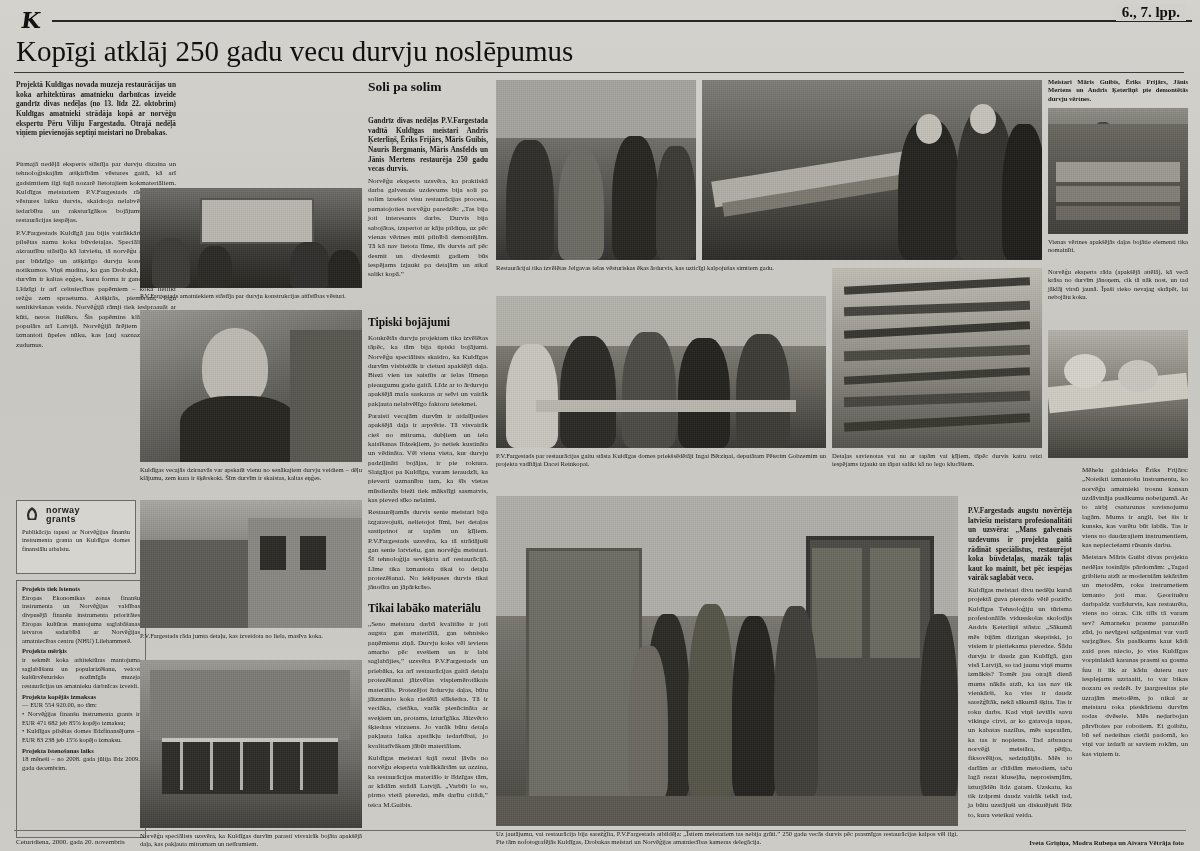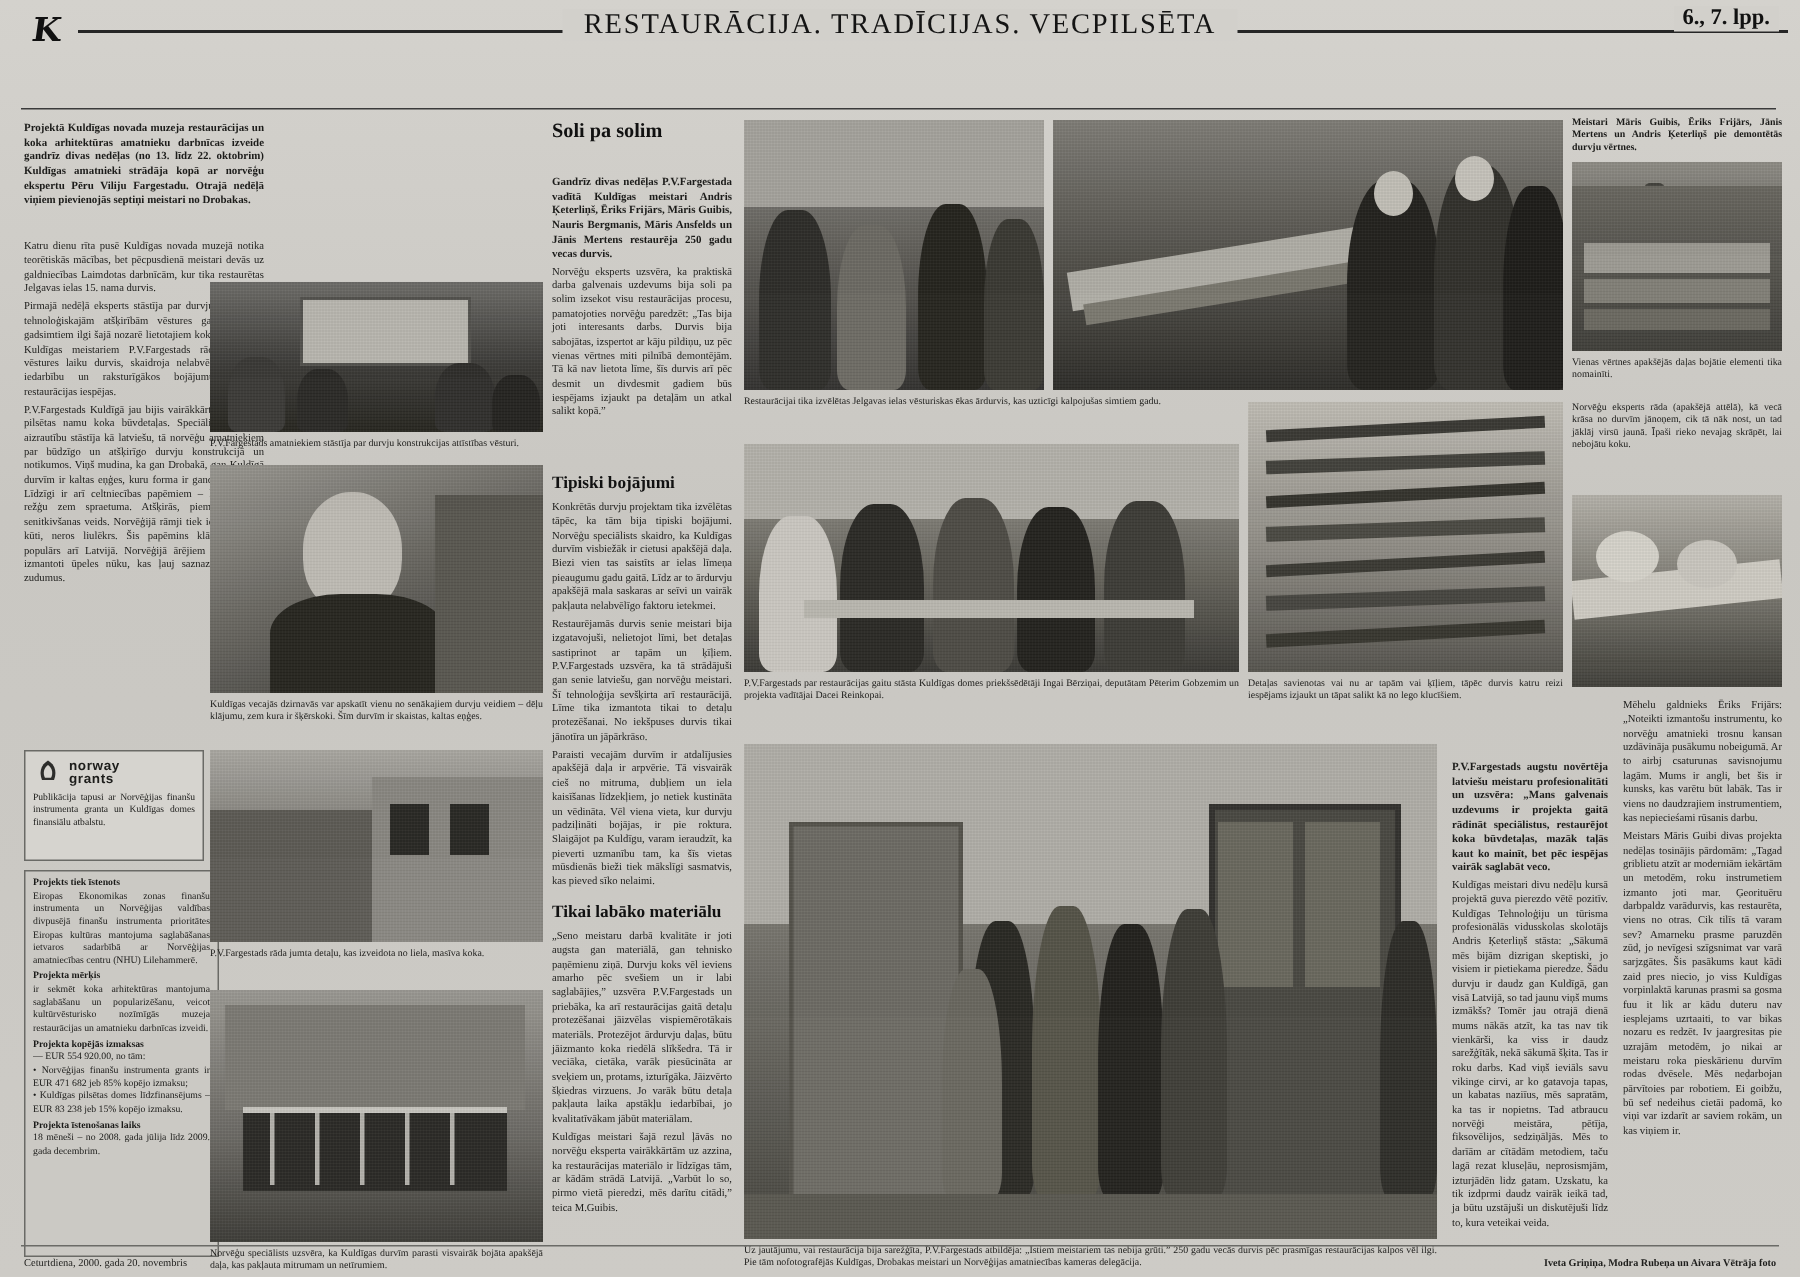--- a/index.html
+++ b/index.html
@@ -108,33 +108,32 @@
   .hrule{position:absolute;background:#6b6b67;height:1px;}
 </style>
 </head>
 <body>
 
 <div class="page">
 
   <div class="masthead">
     <div class="mast-rule"></div>
     <div class="mast-logo">K</div>
-    <div class="mast-title"><span>RESTAURĀCIJA. TRADĪCIJAS. VECPILSĒTA</span></div>
     <div class="mast-page">6., 7. lpp.</div>
   </div>
 
+  <div class="headline">Kopīgi atklāj 250 gadu vecu durvju noslēpumus</div>
   <div class="headline-rule"></div>
 
   <div class="col" style="left:16px;top:80px;width:160px;">
     <p class="lead">Projektā Kuldīgas novada muzeja restaurācijas un koka arhitektūras amatnieku darbnīcas izveide gandrīz divas nedēļas (no 13. līdz 22. oktobrim) Kuldīgas amatnieki strādāja kopā ar norvēģu ekspertu Pēru Viliju Fargestadu. Otrajā nedēļā viņiem pievienojās septiņi meistari no Drobakas.</p>
   </div>
 
 
   <div class="col" style="left:16px;top:160px;width:160px;">
-    <p>Katru dienu rīta pusē Kuldīgas novada muzejā notika teorētiskās mācības, bet pēcpusdienā meistari devās uz galdniecības Laimdotas darbnīcām, kur tika restaurētas Jelgavas ielas 15. nama durvis.</p>
     <p>Pirmajā nedēļā eksperts stāstīja par durvju dizaina un tehnoloģiskajām atšķirībām vēstures gaitā, kā arī gadsimtiem ilgi šajā nozarē lietotajiem kokmateriāliem. Kuldīgas meistariem P.V.Fargestads rādīja dažādu vēstures laiku durvis, skaidroja nelabvēlīgu faktoru iedarbību un raksturīgākos bojājumus, vērtēja restaurācijas iespējas.</p>
     <p>P.V.Fargestads Kuldīgā jau bijis vairākkārt un izpētījis pilsētas namu koka būvdetaļas. Speciālists ar lielu aizrautību stāstīja kā latviešu, tā norvēģu amatniekiem par būdzīgo un atšķirīgo durvju konstrukcijā un notikumos. Viņš mudina, ka gan Drobakā, gan Kuldīgā durvīm ir kaltas eņģes, kuru forma ir gandrīz vienāda. Līdzīgi ir arī celtniecības papēmiem – koka liellīkt režģu zem spraetuma. Atšķirās, piemēram, logu senitkivšanas veids. Norvēģijā rāmji tiek ieslpraauāt ar kūti, neros liulēkrs. Šis papēmins klādesir bijsus populārs arī Latvijā. Norvēģijā ārējiem logiem tiek izmantoti ūpeles nūku, kas ļauj saznazinst siltuma zudumus.</p>
     <p></p>
   </div>
 
   <div class="ngbox" style="left:16px;top:500px;width:118px;height:72px;">
     <div style="display:flex;align-items:center;gap:4px;padding:4px 5px 0 5px;">
       <svg width="20" height="20" viewBox="0 0 20 20">
         <rect x="0" y="0" width="20" height="20" fill="none"></rect>
         <path d="M10 2 C5 5 4 10 6 15 L14 15 C16 10 15 5 10 2 Z" fill="#2d2d2b"></path>
@@ -209,22 +208,22 @@
   <div class="col" style="left:368px;top:116px;width:120px;">
     <p class="lead">Gandrīz divas nedēļas P.V.Fargestada vadītā Kuldīgas meistari Andris Ķeterliņš, Ēriks Frijārs, Māris Guibis, Nauris Bergmanis, Māris Ansfelds un Jānis Mertens restaurēja 250 gadu vecas durvis.</p>
     <p>Norvēģu eksperts uzsvēra, ka praktiskā darba galvenais uzdevums bija soli pa solim izsekot visu restaurācijas procesu, pamatojoties norvēģu paredzēt: „Tas bija joti interesants darbs. Durvis bija sabojātas, izspertot ar kāju pildiņu, uz pēc vienas vērtnes miti pilnībā demontējām. Tā kā nav lietota līme, šīs durvis arī pēc desmit un divdesmit gadiem būs iespējams izjaukt pa detaļām un atkal salikt kopā.”</p>
   </div>
 
   <div style="position:absolute;left:368px;top:316px;width:120px;">
     <div class="sub small">Tipiski bojājumi</div>
   </div>
   <div class="col" style="left:368px;top:334px;width:120px;">
     <p>Konkrētās durvju projektam tika izvēlētas tāpēc, ka tām bija tipiski bojājumi. Norvēģu speciālists skaidro, ka Kuldīgas durvīm visbiežāk ir cietusi apakšējā daļa. Biezi vien tas saistīts ar ielas līmeņa pieaugumu gadu gaitā. Līdz ar to ārdurvju apakšējā mala saskaras ar seīvi un vairāk pakļauta nelabvēlīgo faktoru ietekmei.</p>
+    <p>Paraisti vecajām durvīm ir atdalījusies apakšējā daļa ir arpvērie. Tā visvairāk cieš no mitruma, dubļiem un iela kaisīšanas līdzekļiem, jo netiek kustināta un vēdināta. Vēl viena vieta, kur durvju padziļināti bojājas, ir pie roktura. Slaigājot pa Kuldīgu, varam ieraudzīt, ka pieverti uzmanību tam, ka šīs vietas mūsdienās bieži tiek mākslīgi sasmatvis, kas pieved sīko nelaimi.</p>
     <p>Restaurējamās durvis senie meistari bija izgatavojuši, nelietojot līmi, bet detaļas sastiprinot ar tapām un ķīļiem. P.V.Fargestads uzsvēra, ka tā strādājuši gan senie latviešu, gan norvēģu meistari. Šī tehnoloģija sevšķirta arī restaurācijā. Līme tika izmantota tikai to detaļu protezēšanai. No iekšpuses durvis tikai jānotīra un jāpārkrāso.</p>
-    <p>Paraisti vecajām durvīm ir atdalījusies apakšējā daļa ir arpvērie. Tā visvairāk cieš no mitruma, dubļiem un iela kaisīšanas līdzekļiem, jo netiek kustināta un vēdināta. Vēl viena vieta, kur durvju padziļināti bojājas, ir pie roktura. Slaigājot pa Kuldīgu, varam ieraudzīt, ka pieverti uzmanību tam, ka šīs vietas mūsdienās bieži tiek mākslīgi sasmatvis, kas pieved sīko nelaimi.</p>
   </div>
 
   <div style="position:absolute;left:368px;top:602px;width:120px;">
     <div class="sub small">Tikai labāko materiālu</div>
   </div>
   <div class="col" style="left:368px;top:620px;width:120px;">
     <p>„Seno meistaru darbā kvalitāte ir joti augsta gan materiālā, gan tehnisko paņēmienu ziņā. Durvju koks vēl ieviens amarho pēc svešiem un ir labi saglabājies,” uzsvēra P.V.Fargestads un priebāka, ka arī restaurācijas gaitā detaļu protezēšanai jāizvēlas vispiemērotākais materiāls. Protezējot ārdurvju daļas, būtu jāizmanto koka riedēlā slīkšedra. Tā ir veciāka, cietāka, varāk piesūcināta ar sveķiem un, protams, izturīgāka. Jāizvērto šķiedras virzuens. Jo varāk būtu detaļa pakļauta laika apstākļu iedarbībai, jo kvalitatīvākam jābūt materiālam.</p>
     <p>Kuldīgas meistari šajā rezul ļāvās no norvēģu eksperta vairākkārtām uz azzina, ka restaurācijas materiālo ir līdzīgas tām, ar kādām strādā Latvijā. „Varbūt lo so, pirmo vietā pieredzi, mēs darītu citādi,” teica M.Guibis.</p>
   </div>
 

